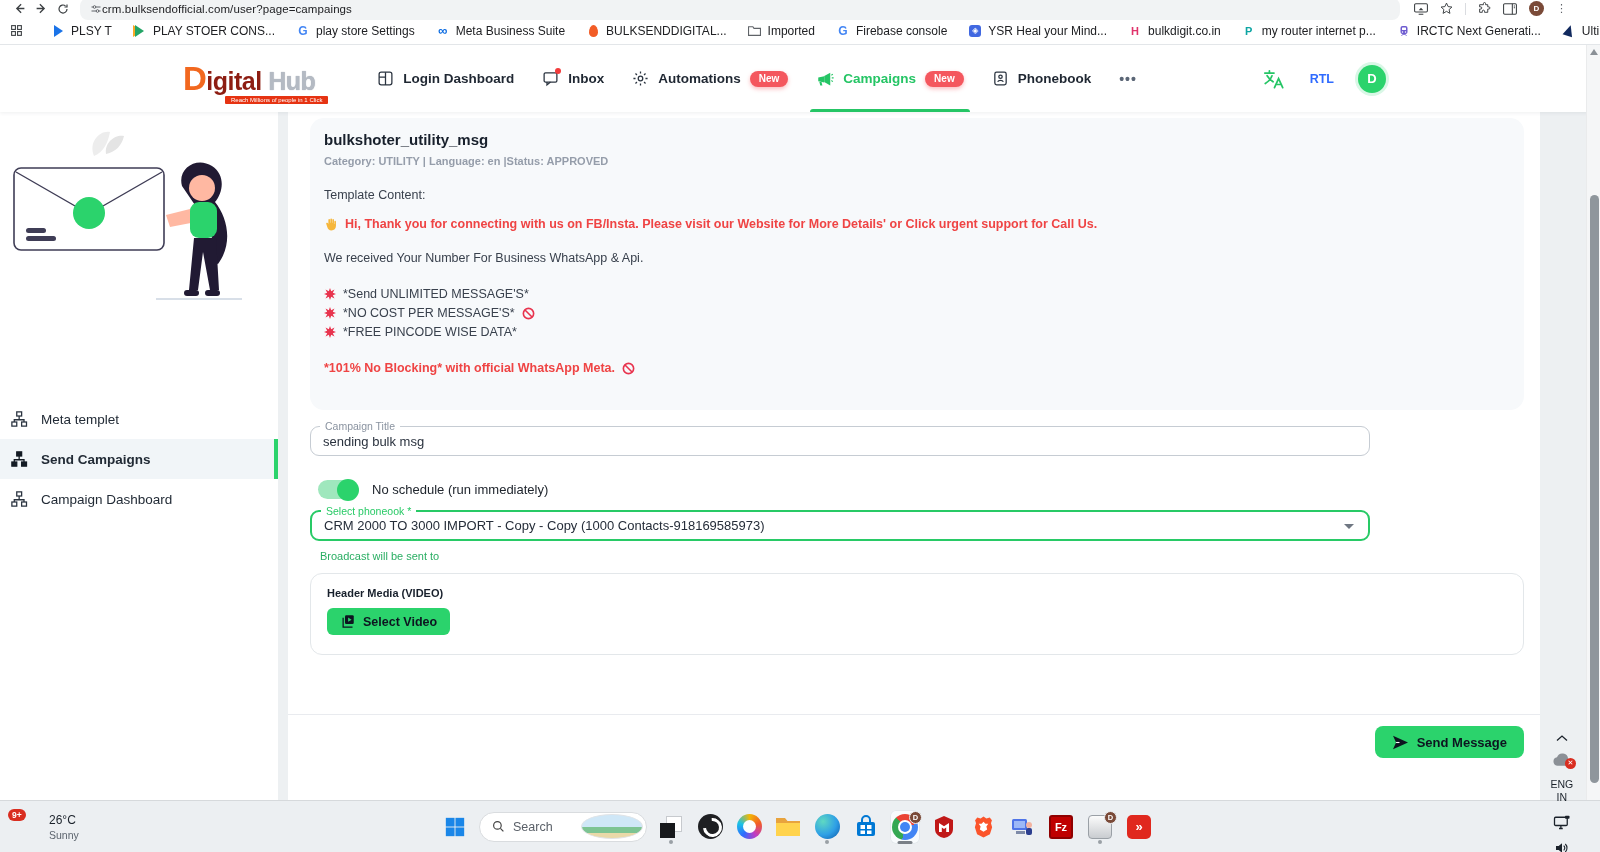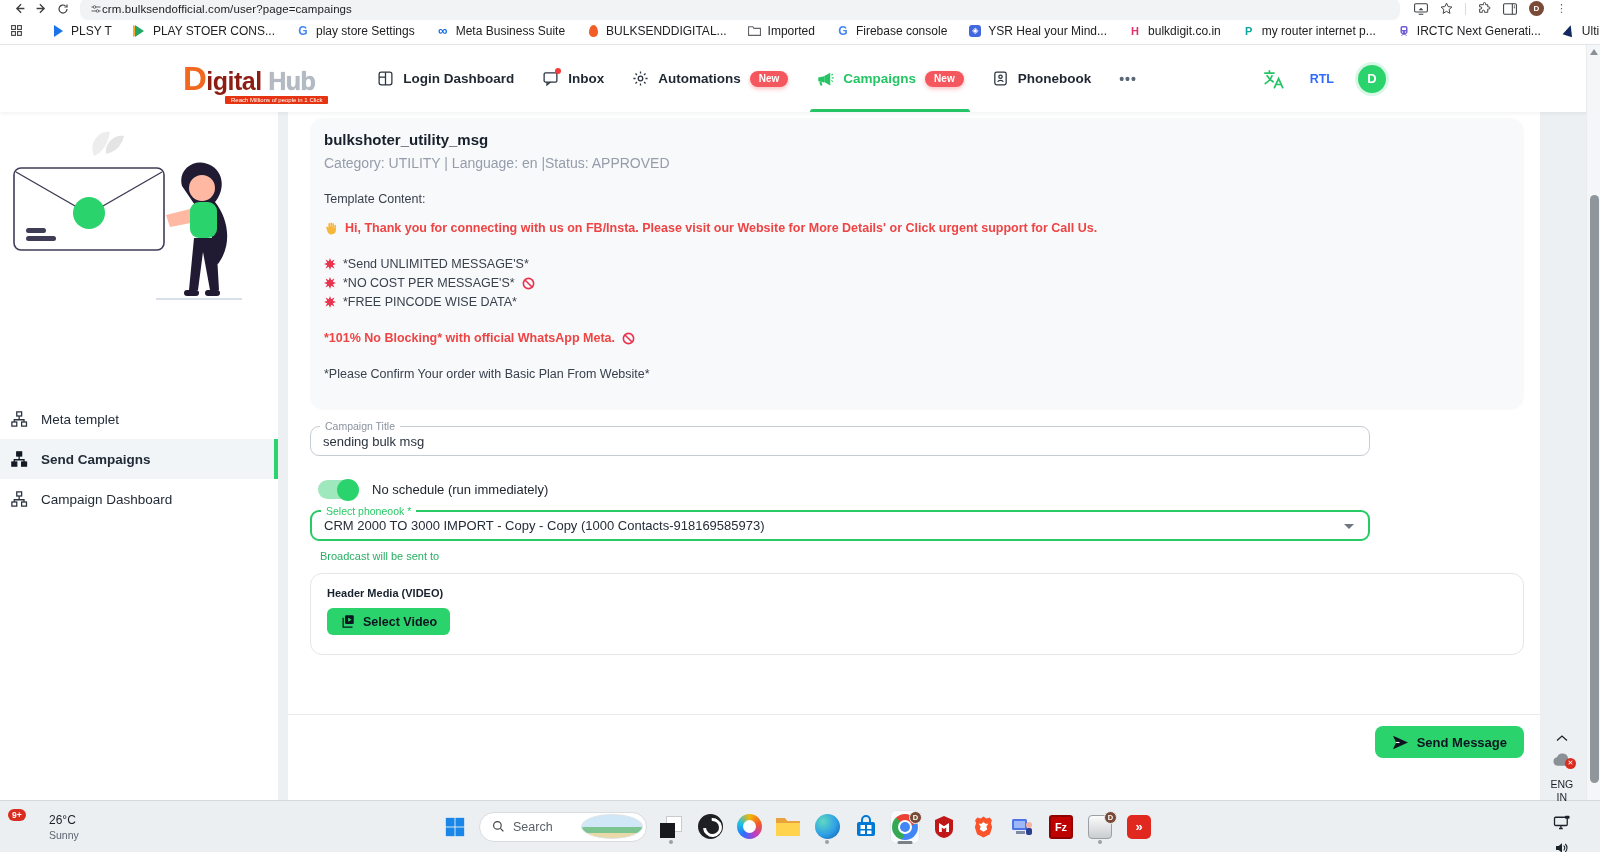--- a/index.html
+++ b/index.html
@@ -59,21 +59,21 @@
   .sidebar { position:absolute; left:0; top:0; width:278px; height:100%; background:#fff; }
   .illustration { margin:14px 0 0 6px; }
   .side-menu { margin-top:88px; }
   .side-item { height:40px; display:flex; align-items:center; gap:13px; padding-left:10px; font-size:13.5px; color:#222b36; font-weight:500; cursor:pointer; }
   .side-item.active { background:#f1f5f8; border-right:4px solid #2bd36c; font-weight:800; }
 
   
   .main { position:absolute; left:288px; top:0; width:1252px; height:100%; background:#fff; }
   .tpl-card { position:absolute; left:22px; top:6px; width:1214px; height:292px; background:#f7f9fb; border-radius:14px; padding:13px 14px; }
   .tpl-name { font-size:15px; font-weight:800; color:#18202c; }
-  .tpl-meta { margin-top:7px; font-size:14px; color:#959daa; font-weight:400; }
+  .tpl-meta { margin-top:7px; font-size:11px; color:#959daa; font-weight:700; }
   .tpl-label { margin-top:21px; font-size:12.5px; color:#39414d; }
   .tpl-line { font-size:12.5px; color:#39414d; display:flex; align-items:center; gap:7px; }
   .tpl-line.bold { font-weight:800; color:#ef4444; }
   .mt16 { margin-top:15px; } .mt20 { margin-top:20px; } .mt22 { margin-top:22px; }
   .tpl-bullet { margin-top:4px; }
   .tpl-bullet + .tpl-bullet { margin-top:5px; }
   .bullets { margin-top:22px; }
 
   .no-entry { flex:0 0 auto; }
 
@@ -429,20 +429,21 @@
       <div class="tpl-meta">Category: UTILITY | Language: en |Status: APPROVED</div>
       <div class="tpl-label">Template Content:</div>
 
       <div class="tpl-line bold mt16">
         <svg width="14" height="14" viewBox="0 0 24 24">
             <path fill="#f6b73c" d="M7.5 11V5a1.4 1.4 0 012.8 0v5h.6V4a1.4 1.4 0 012.8 0v6h.6V5a1.4 1.4 0 012.8 0v7h.6v-4a1.4 1.4 0 012.8 0v7.5c0 4.8-3.2 7.5-7.7 7.5-4 0-6-2.4-7.2-6l-1.8-5.3A1.4 1.4 0 015.4 10c.8 0 1.6.8 2.1 1.8z"></path>
           </svg>
         <span>Hi, Thank you for connecting with us on FB/Insta. Please visit our Website for More Details' or Click urgent support for Call Us.</span>
       </div>
 
+      <div class="tpl-line mt20">We received Your Number For Business WhatsApp &amp; Api.</div>
 
       <div class="bullets">
         <div class="tpl-line tpl-bullet">
           <svg width="12" height="12" viewBox="0 0 24 24">
               <path fill="#e8344e" d="M12 0l2.4 6.4L21 3l-3.4 6.6L24 12l-6.4 2.4L21 21l-6.6-3.4L12 24l-2.4-6.4L3 21l3.4-6.6L0 12l6.4-2.4L3 3l6.6 3.4z"></path>
             </svg>
           <span>*Send UNLIMITED MESSAGE'S*</span>
         </div>
         <div class="tpl-line tpl-bullet">
           <svg width="12" height="12" viewBox="0 0 24 24">
@@ -463,21 +464,20 @@
       </div>
 
       <div class="tpl-line bold mt22">
         <span>*101% No Blocking* with official WhatsApp Meta.</span>
         <svg class="no-entry" width="13" height="13" viewBox="0 0 24 24">
             <circle cx="12" cy="12" r="9.5" fill="none" stroke="#e8344e" stroke-width="3"></circle>
             <line x1="5.5" y1="5.5" x2="18.5" y2="18.5" stroke="#e8344e" stroke-width="3"></line>
           </svg>
       </div>
 
-      <div class="tpl-line mt22">*Please Confirm Your order with Basic Plan From Website*</div>
     </div>
 
     <div class="field field-title">
       <span class="field-label">Campaign Title</span>
       <input class="field-input" value="sending bulk msg" style="">
     </div>
 
     <div class="toggle-row">
       <span class="toggle">
           <span class="toggle-knob"></span>

